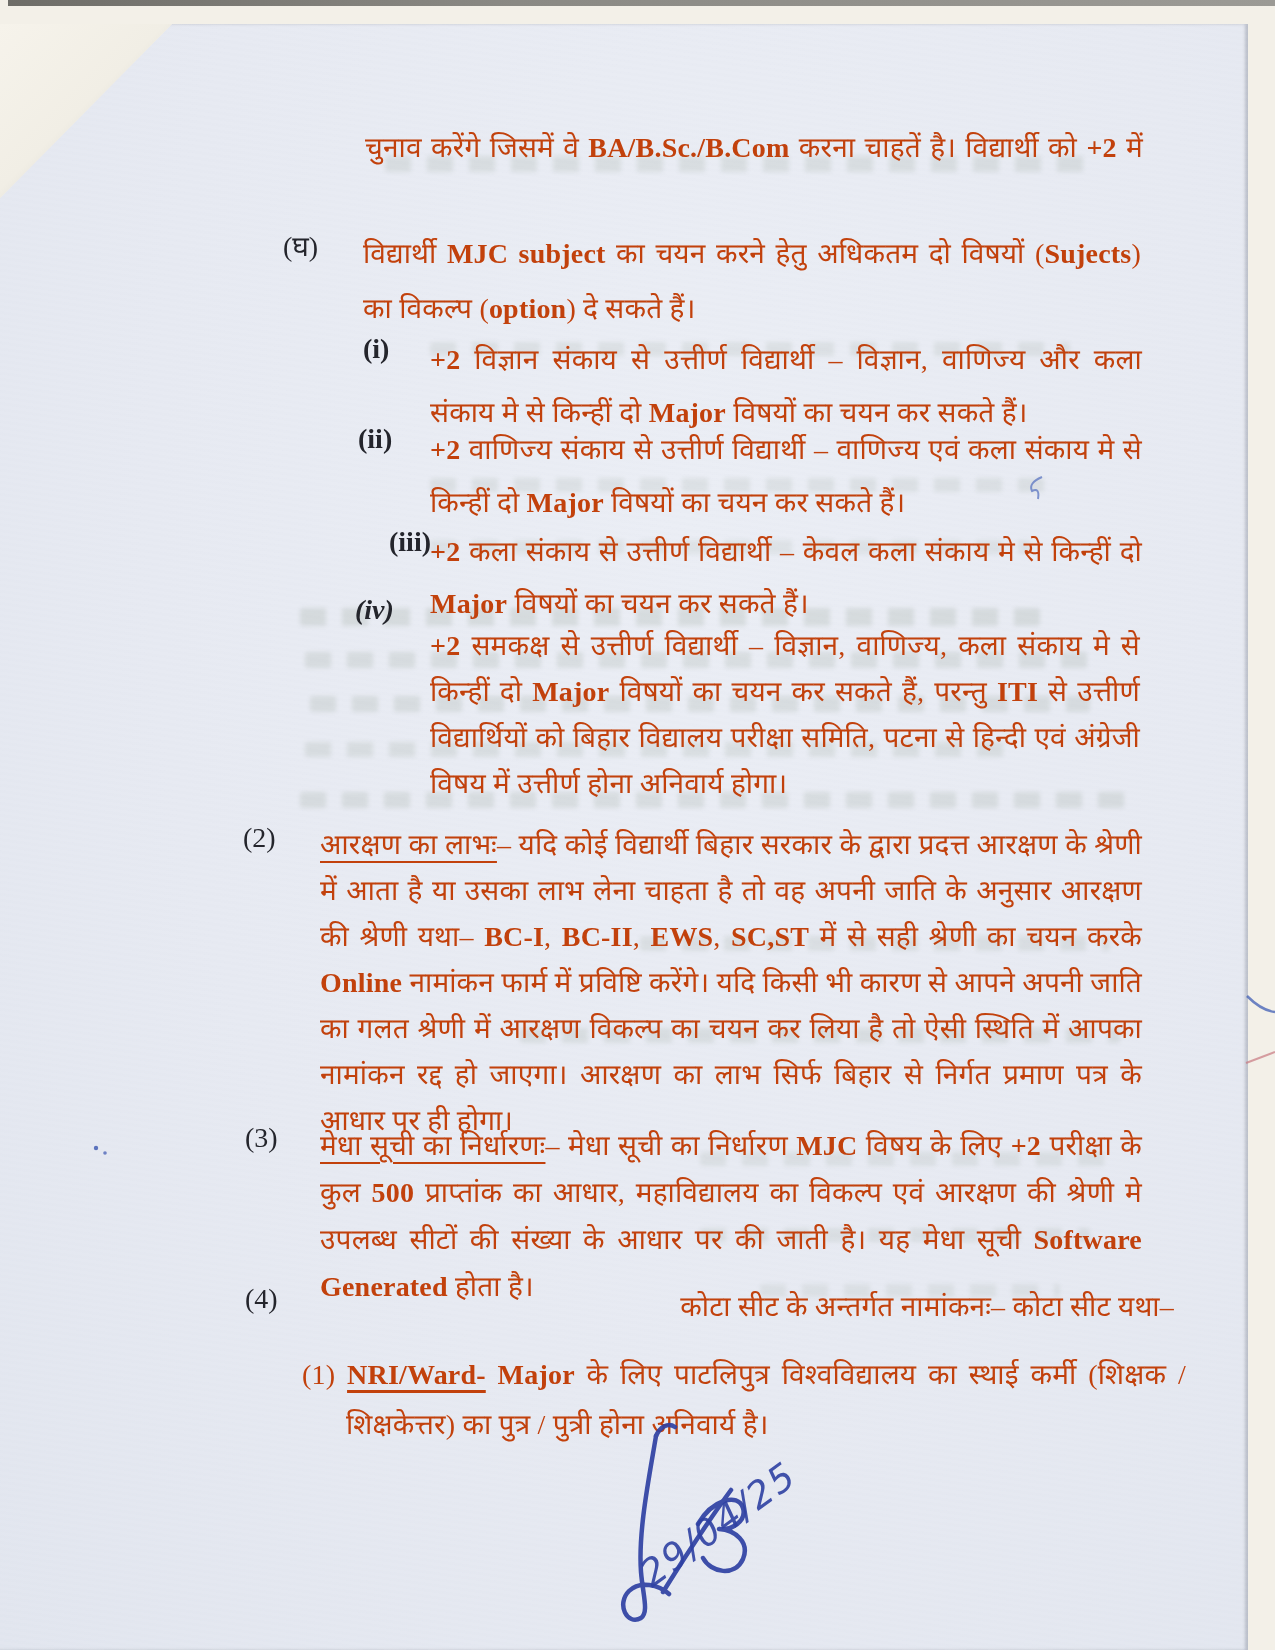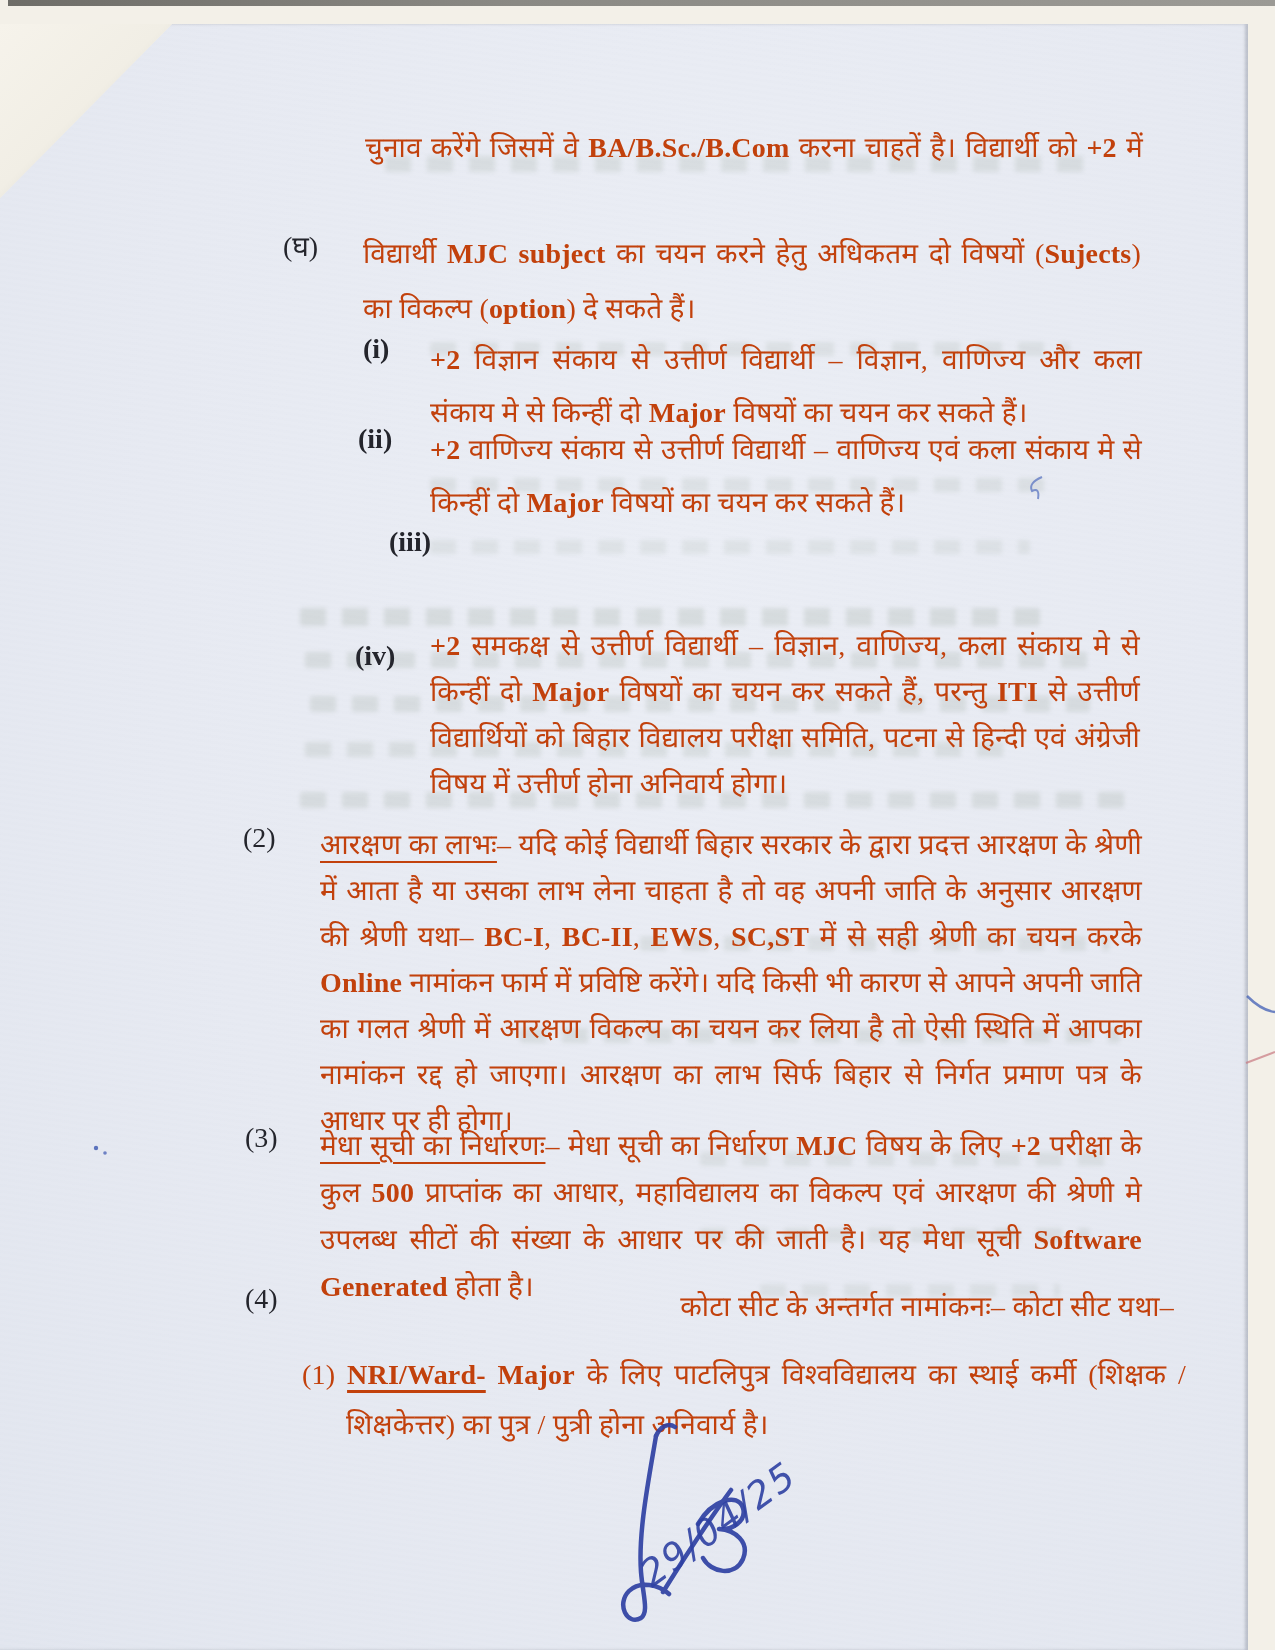--- a/index.html
+++ b/index.html
@@ -65,22 +65,23 @@
   <div class="plabel" style="left:283px;top:226px;">(घ)</div>
   <div class="para" style="left:363px;top:226px;width:778px;line-height:55px;">विद्यार्थी <b>MJC</b> <b>subject</b> का चयन करने हेतु अधिकतम दो विषयों (<b>Sujects</b>) का विकल्प (<b>option</b>) दे सकते हैं।</div>
 
   <div class="plabel blabel" style="left:363px;top:333px;">(i)</div>
   <div class="para" style="left:430px;top:333px;width:712px;line-height:53px;"><b>+2</b> विज्ञान संकाय से उत्तीर्ण विद्यार्थी – विज्ञान, वाणिज्य और कला संकाय मे से किन्हीं दो <b>Major</b> विषयों का चयन कर सकते हैं।</div>
 
   <div class="plabel blabel" style="left:358px;top:423px;">(ii)</div>
   <div class="para" style="left:430px;top:423px;width:712px;line-height:53px;"><b>+2</b> वाणिज्य संकाय से उत्तीर्ण विद्यार्थी – वाणिज्य एवं कला संकाय मे से किन्हीं दो <b>Major</b> विषयों का चयन कर सकते हैं।</div>
 
   <div class="plabel blabel" style="left:353px;top:526px;margin-left:36px;">(iii)</div>
+  <div class="para" style="left:430px;top:526px;width:712px;line-height:52px;"><b>+2</b> कला संकाय से उत्तीर्ण विद्यार्थी – केवल कला संकाय मे से किन्हीं दो <b>Major</b> विषयों का चयन कर सकते हैं।</div>
 
-  <div class="plabel blabel" style="left:355px;top:640px;">(iv)</div>
+  <div class="plabel blabel" style="left:355px;top:594px;font-style:italic;">(iv)</div>
   <div class="para" style="left:430px;top:623px;width:710px;line-height:46px;"><b>+2</b> समकक्ष से उत्तीर्ण विद्यार्थी – विज्ञान, वाणिज्य, कला संकाय मे से किन्हीं दो <b>Major</b> विषयों का चयन कर सकते हैं, परन्तु <b>ITI</b> से उत्तीर्ण विद्यार्थियों को बिहार विद्यालय परीक्षा समिति, पटना से हिन्दी एवं अंग्रेजी विषय में उत्तीर्ण होना अनिवार्य होगा।</div>
 
   <div class="plabel" style="left:243px;top:822px;">(2)</div>
   <div class="para" style="left:320px;top:822px;width:822px;line-height:46px;"><span class="u">आरक्षण का लाभः</span><span>– यदि कोई विद्यार्थी बिहार सरकार के द्वारा प्रदत्त आरक्षण के श्रेणी में आता है या उसका लाभ लेना चाहता है तो वह अपनी जाति के अनुसार आरक्षण की श्रेणी यथा– <b>BC-I</b>, <b>BC-II</b>, <b>EWS</b>, <b>SC,ST</b> में से सही श्रेणी का चयन करके <b>Online</b> नामांकन फार्म में प्रविष्टि करेंगे। यदि किसी भी कारण से आपने अपनी जाति का गलत श्रेणी में आरक्षण विकल्प का चयन कर लिया है तो ऐसी स्थिति में आपका नामांकन रद्द हो जाएगा। आरक्षण का लाभ सिर्फ बिहार से निर्गत प्रमाण पत्र के आधार पर ही होगा।</span></div>
 
   <div class="plabel" style="left:245px;top:1122px;">(3)</div>
   <div class="para" style="left:320px;top:1122px;width:822px;line-height:47px;"><span class="u">मेधा सूची का निर्धारणः</span><span>– मेधा सूची का निर्धारण <b>MJC</b> विषय के लिए <b>+2</b> परीक्षा के कुल <b>500</b> प्राप्तांक का आधार, महाविद्यालय का विकल्प एवं आरक्षण की श्रेणी मे उपलब्ध सीटों की संख्या के आधार पर की जाती है। यह मेधा सूची <b>Software</b> <b>Generated</b> होता है।</span></div>
 
   <div class="plabel" style="left:245px;top:1283px;">(4)</div>
   <div class="para" style="left:320px;top:1283px;width:822px;line-height:47px;text-align:right;margin-left:32px;">कोटा सीट के अन्तर्गत नामांकनः– कोटा सीट यथा–</div>

